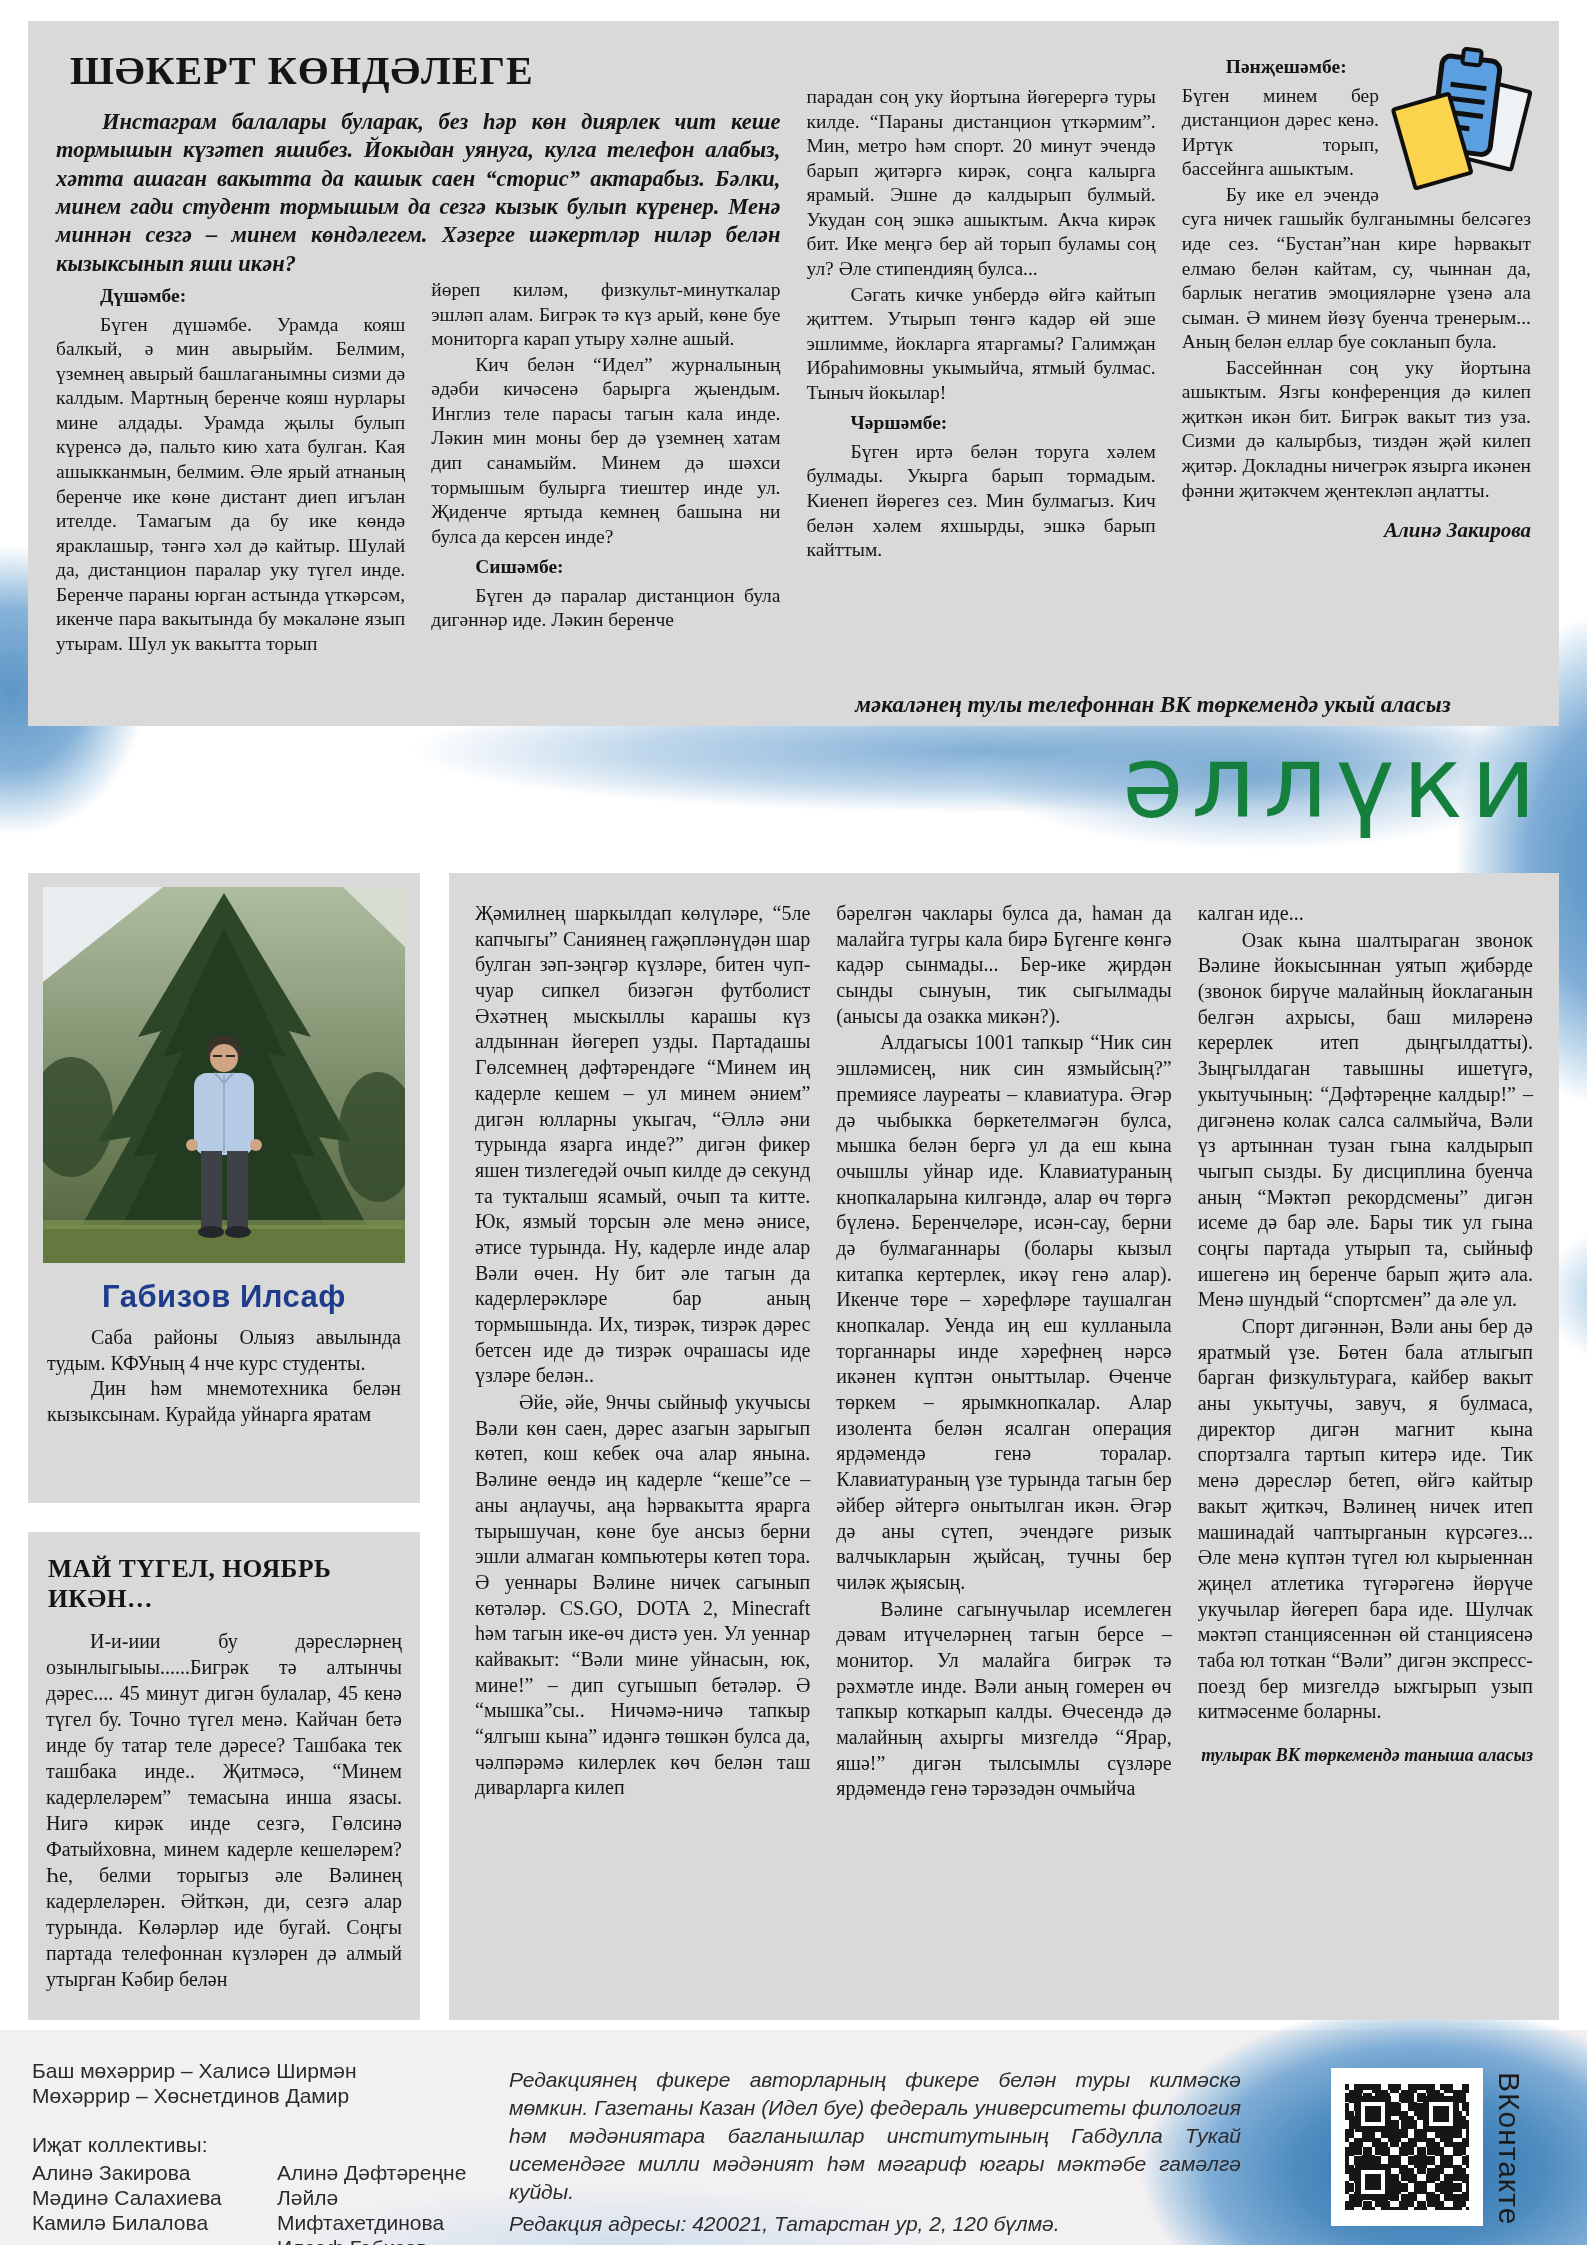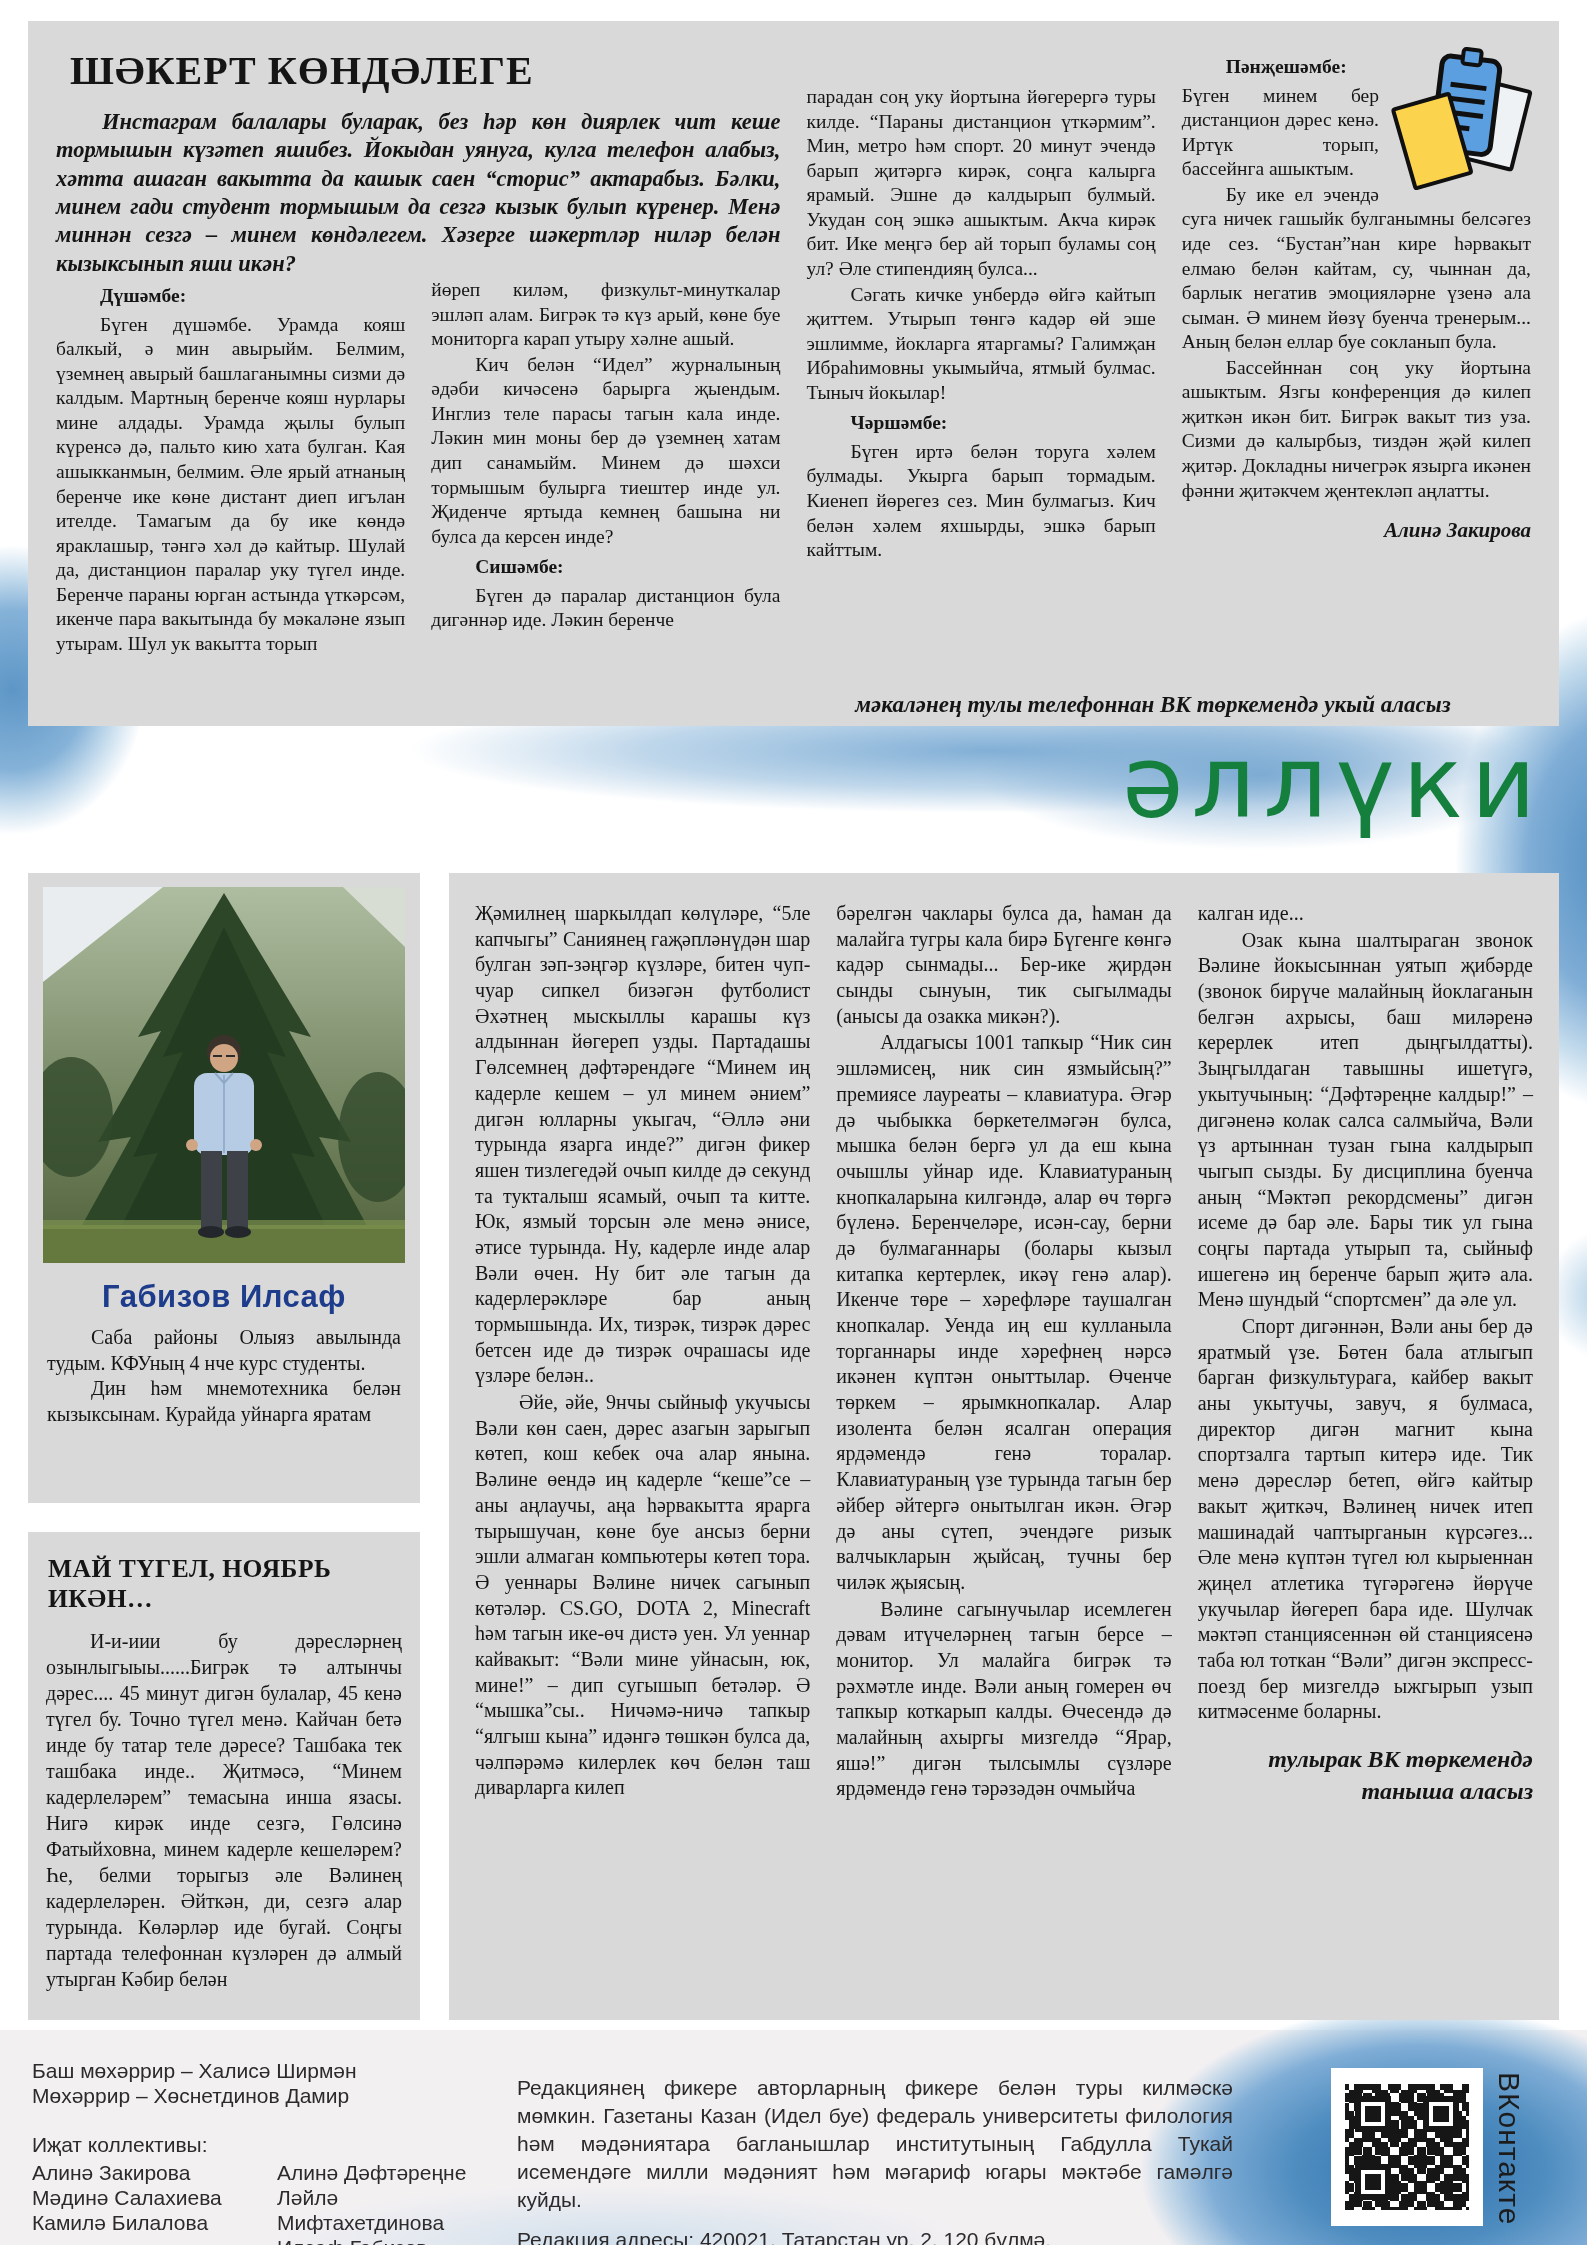--- a/index.html
+++ b/index.html
@@ -35,21 +35,21 @@
   .diary-header{grid-area:1/1/2/3;}
   .diary-title{font-size:40px;font-weight:bold;letter-spacing:1px;margin:2px 0 14px 14px;}
   .diary-intro{font-size:22.5px;font-weight:bold;font-style:italic;text-align:justify;
                line-height:1.26;text-indent:46px;}
   .col{font-size:19.5px;line-height:1.26;text-align:justify;}
   .col p{margin:0 0 1px 0;}
   .col p.p{text-indent:44px;}
   .col p.cont{text-indent:0;}
   .col p.day{font-weight:bold;text-indent:44px;text-align:left;margin-top:6px;margin-bottom:4px;}
   .col p.author{font-weight:bold;font-style:italic;text-align:right;text-indent:0;margin-top:14px;font-size:21px;}
-  .col p.sign{font-weight:bold;font-style:italic;text-align:right;text-indent:0;margin-top:18px;font-size:24px;line-height:1.35;}
+  .col p.sign{font-weight:bold;font-style:italic;text-align:right;text-indent:0;margin-top:18px;font-size:18px;line-height:1.35;}
   .diary-col1{grid-area:2/1/3/2;}
   .diary-col2{grid-area:2/2/3/3;}
   .diary-col3{grid-area:1/3/3/4;padding-top:40px;}
   .diary-col4{grid-area:1/4/3/5;padding-top:4px;}
   .notes-icon{float:right;width:150px;height:150px;margin:-2px -6px 6px 8px;}
   .diary-note{position:absolute;right:26px;bottom:8px;width:760px;text-align:center;
               font-size:23px;font-weight:bold;font-style:italic;}
 
   
   .logo{position:absolute;left:0;top:730px;width:1544px;text-align:right;z-index:4;
@@ -75,21 +75,21 @@
 
   
   .footer-strip{position:absolute;left:0;top:2030px;width:1587px;height:215px;background:#f3f0f2;z-index:1;}
   .footer{font-family:"Liberation Sans","DejaVu Sans",sans-serif;color:#2d2a2c;z-index:4;position:absolute;}
   .footer-left{left:32px;top:2058px;width:460px;font-size:21px;line-height:1.2;}
   .footer-left p{margin:0;}
   .footer-team{display:grid;grid-template-columns:245px 1fr;margin-top:2px;}
   .footer-team p{margin:0;}
   .team-gap{height:24px;}
   .footer-mid{left:505px;top:2062px;width:740px;font-size:21px;line-height:1.33;}
-  .footer-mid p{margin:12px;text-align:justify;}
+  .footer-mid p{margin:4px;text-align:justify;font-style:italic;}
   .footer-mid p.line{text-align:left;}
   .qr-card{position:absolute;left:1331px;top:2068px;width:152px;height:158px;background:#ffffff;z-index:5;}
   .qr{position:absolute;left:14px;top:16px;width:124px;height:126px;
       background:
         conic-gradient(#161616 90deg,transparent 90deg 180deg,#161616 180deg 270deg,transparent 270deg) 0 0/18px 18px,
         conic-gradient(transparent 90deg,#161616 90deg 180deg,transparent 180deg 270deg,#161616 270deg) 4px 6px/26px 26px;}
   .finder{position:absolute;width:24px;height:24px;border:6px solid #161616;background:#fff;}
   .finder::after{content:"";position:absolute;inset:4px;background:#161616;}
   .finder.tl{left:10px;top:12px;} .finder.tr{right:10px;top:12px;} .finder.bl{left:10px;bottom:10px;}
   .vk-vert{position:absolute;left:1492px;top:2072px;z-index:5;

